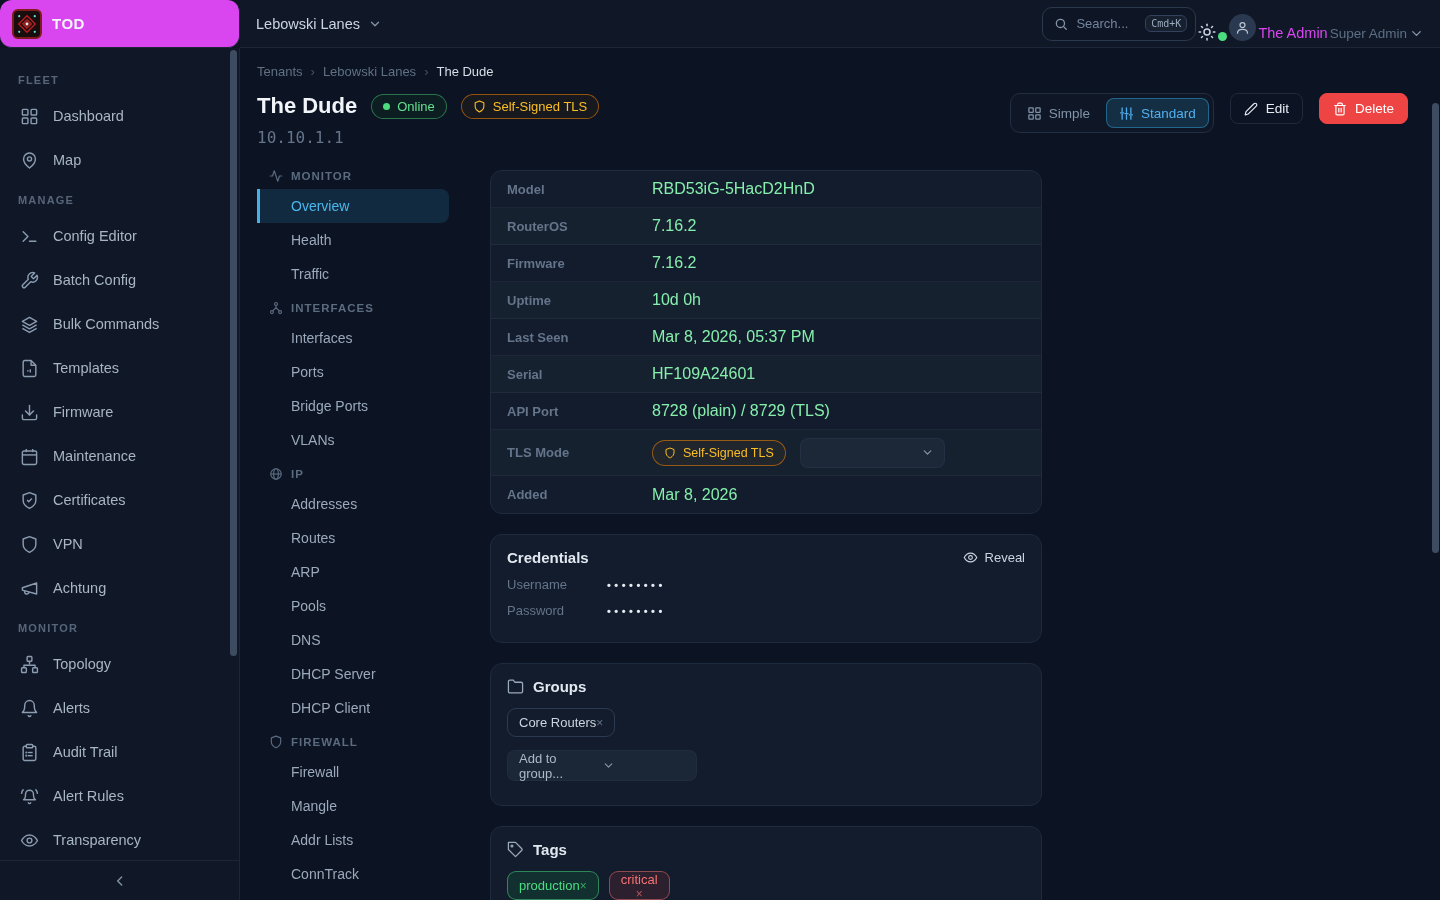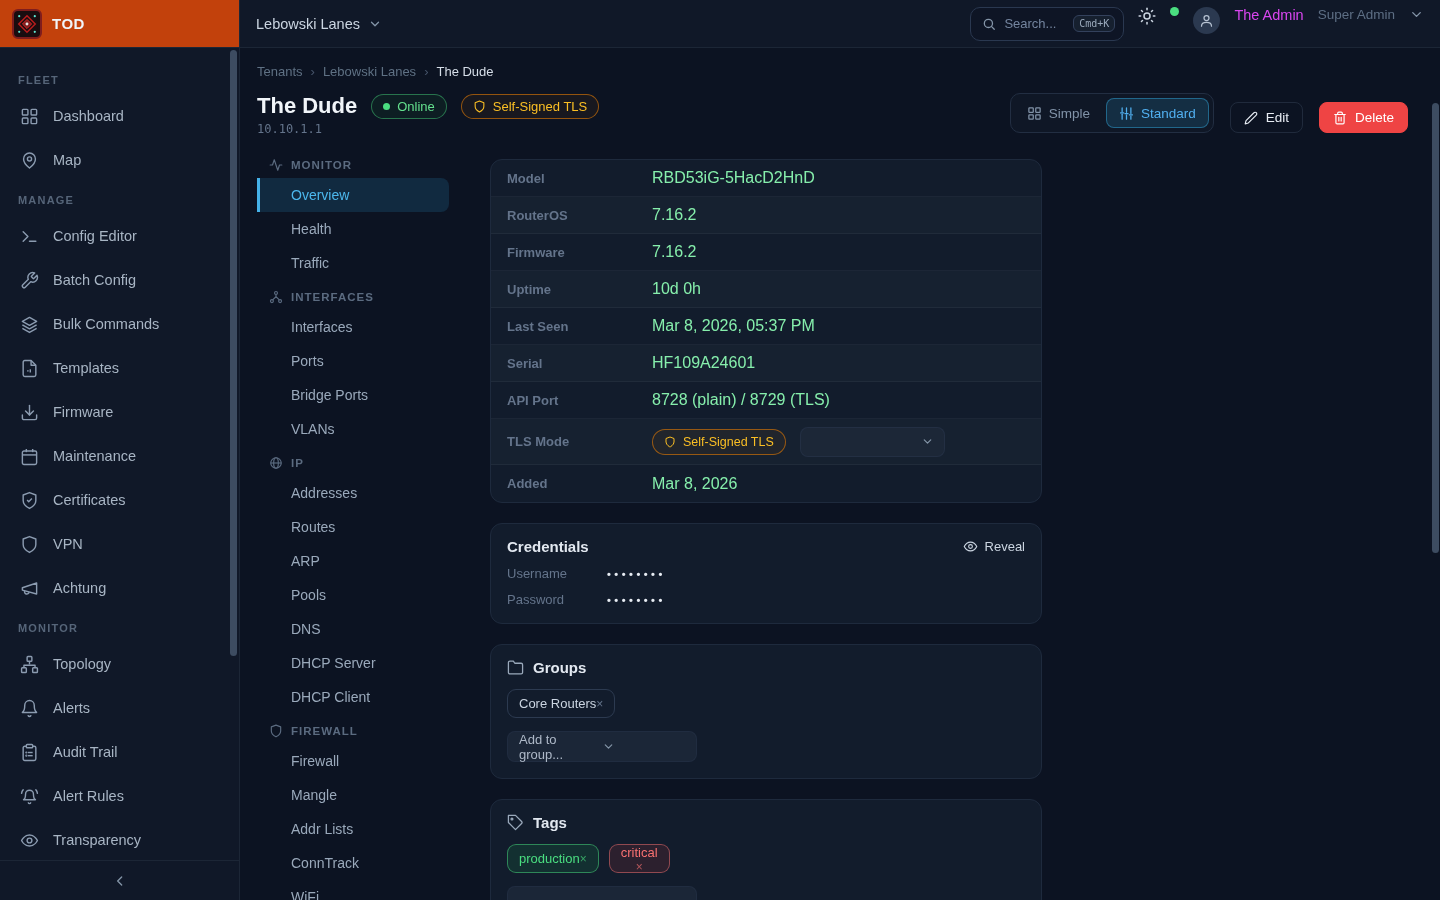--- a/index.html
+++ b/index.html
@@ -6,32 +6,32 @@
   html,body { width:1440px; height:900px; overflow:hidden; }
   body {
     font-family:"Liberation Sans", sans-serif;
     background:#0c1322; color:#e2e8f0;
     -webkit-font-smoothing:antialiased;
   }
   .app { display:grid; grid-template-columns:240px 1fr; grid-template-rows:48px 852px; width:1440px; height:900px; }
 
   
   .topbar-left {
-    background:#c2410c; border-bottom:1px solid #1c2636; border-right:1px solid #1c2636;
-    display:flex; align-items:center; gap:10px; padding-left:12px;
+    background:#d946ef; border-bottom:1px solid #1c2636; border-right:1px solid #1c2636;
+    display:flex; align-items:center; gap:10px; padding-left:12px;border-radius:12px;
   }
   .logo-box { width:30px; height:30px; border-radius:6px; background:#190d0f; border:2px solid #7f1d1d; display:flex; align-items:center; justify-content:center; }
   .brand-name { font-size:15px; font-weight:bold; letter-spacing:.5px; color:#f1f5f9; }
   .topbar-main {
     background:#101828; border-bottom:1px solid #1c2636;
     display:flex; align-items:center; padding:0 16px;
   }
   .tenant { display:flex; align-items:center; gap:8px; cursor:pointer; }
   .tenant-name { font-size:14.5px; color:#cbd5e1; }
-  .topbar-right { margin-left:auto; display:flex; align-items:flex-start; gap:14px; }
+  .topbar-right { margin-left:auto; display:flex; align-items:flex-end; gap:2px; }
   .searchbox {
     display:flex; align-items:center; gap:8px; width:154px; height:34px;
     border:1px solid #2a3850; border-radius:10px; background:rgba(13,20,35,.6); padding:0 8px 0 11px;
   }
   .search-ph { font-size:13px; color:#74859f; flex:1; }
   .kbd { font-family:"DejaVu Sans Mono", monospace; font-size:10px; color:#9aa9bb; border:1px solid #33415c; border-radius:6px; padding:2px 5px; background:#16202f; }
   .dot-status { width:9px; height:9px; border-radius:50%; background:#4ade80; }
   .avatar { width:27px; height:27px; border-radius:50%; background:#2b3950; display:flex; align-items:center; justify-content:center; color:#b6c2d2; }
   .user-name { font-size:14.5px; color:#d946ef; }
   .user-role { font-size:13.5px; color:#5d6e84; }
@@ -50,23 +50,23 @@
   .breadcrumb .sep { color:#46546a; font-size:13px; }
   .breadcrumb .current { color:#d6dee8; }
 
   .page-header { display:flex; align-items:flex-start; margin-top:14px; padding-right:32px; }
   .title-row { display:flex; align-items:center; gap:14px; }
   .page-title { font-size:22px; font-weight:bold; color:#f1f5f9; }
   .badge { display:inline-flex; align-items:center; gap:7px; height:25px; padding:0 11px; border-radius:13px; font-size:13px; }
   .badge-online { border:1px solid rgba(74,222,128,.45); background:rgba(20,83,45,.18); color:#63e08d; }
   .badge-online .bdot { width:7px; height:7px; border-radius:50%; background:#4ade80; }
   .badge-amber { border:1px solid rgba(217,119,6,.65); background:rgba(113,63,18,.12); color:#fbbf24; }
-  .device-ip { font-family:"DejaVu Sans Mono", monospace; font-size:12px; color:#64748b; margin-top:3px; }
-
-  .header-actions { margin-left:auto; display:flex; align-items:flex-end; gap:16px; }
+  .device-ip { font-family:"DejaVu Sans Mono", monospace; font-size:16px; color:#64748b; margin-top:9px; }
+
+  .header-actions { margin-left:auto; display:flex; align-items:flex-start; gap:16px; }
   .seg-group { display:flex; align-items:center; gap:4px; background:#0f1726; border:1px solid #222e42; border-radius:10px; padding:4px; }
   .seg { display:flex; align-items:center; gap:7px; height:30px; padding:0 12px; border-radius:8px; font-size:13.5px; color:#8193a8; cursor:pointer; }
   .seg.active { background:rgba(56,189,248,.14); border:1px solid rgba(56,189,248,.4); color:#51b0f0; }
   .btn { display:flex; align-items:center; gap:8px; height:31px; padding:0 13px; border-radius:8px; font-size:13.5px; cursor:pointer; }
   .btn-ghost { border:1px solid #33415580; color:#e8edf4; background:transparent; }
   .btn-danger { background:#ef4444; color:#fff; border:1px solid #ef4444; }
 
   .columns { display:flex; margin-top:12px; }
 
   
@@ -82,21 +82,21 @@
   .detail-row { display:flex; align-items:center; min-height:37px; padding:0 16px; border-bottom:1px solid rgba(148,163,184,.08); }
   .detail-row:nth-child(even) { background:rgba(148,163,184,.035); }
   .detail-row:last-child { border-bottom:none; }
   .detail-label { width:145px; flex:none; font-size:13px; color:#64748b;font-weight:bold; }
   .detail-value { font-size:16px; color:#86efac; }
   .row-tls { min-height:46px; }
   .tls-value { display:flex; align-items:center; gap:14px; }
   .badge-sm { height:26px; font-size:12.5px; border-radius:13px; }
   .mini-select { display:flex; align-items:center; justify-content:flex-end; width:145px; height:30px; background:#1c2737; border:1px solid #2a385080; border-radius:8px; padding:0 10px; color:#8495a8; cursor:pointer; }
 
-  .card-pad { padding:14px 16px 16px; }
+  .card-pad { padding:14px 16px 24px; }
   .card-head { display:flex; align-items:center; justify-content:space-between; }
   .card-title { font-size:15px; font-weight:bold; color:#e2e8f0; }
   .card-title-row { display:flex; align-items:center; gap:9px; }
   .card-title-row .icon { color:#9aa9bb; display:flex; }
   .reveal { display:flex; align-items:center; gap:7px; font-size:13px; color:#cbd5e1; cursor:pointer; }
 
   .cred-row { display:flex; align-items:center; margin-top:11px; }
   .cred-label { width:100px; flex:none; font-size:13px; color:#64748b; }
   .cred-dots { font-size:11px; letter-spacing:3.5px; color:#e8edf4; font-weight:bold; }
 

